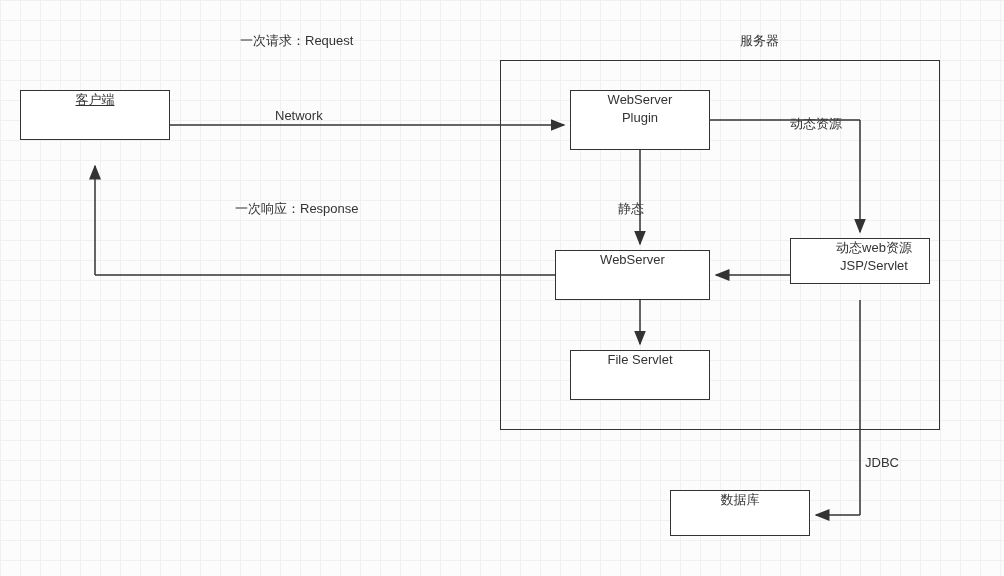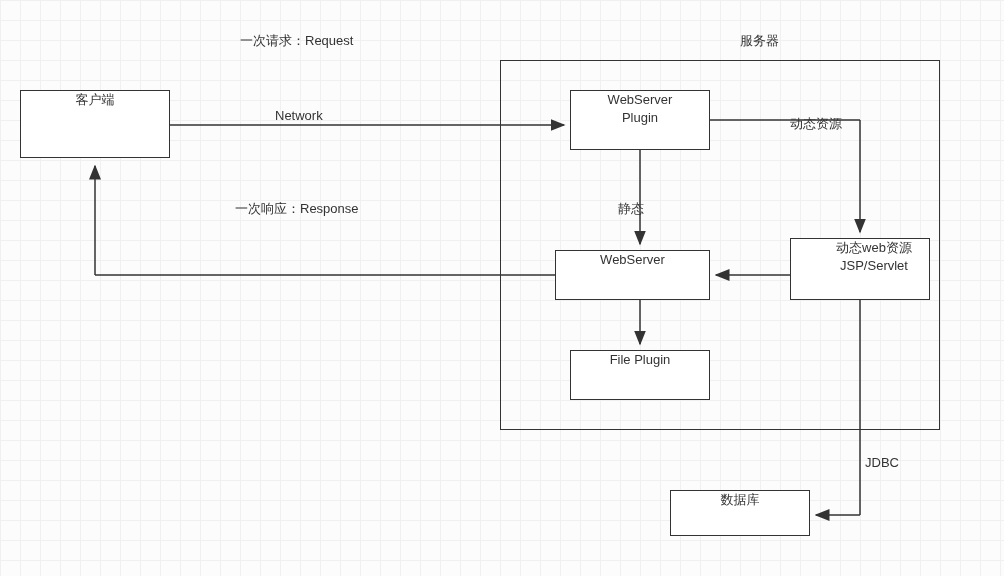--- a/index.html
+++ b/index.html
@@ -45,42 +45,42 @@
       pointer-events: none;
     }
     line {
       stroke: #333;
       stroke-width: 1.5;
     }
   </style>
 </head>
 <body>
 
-<div class="box" style="left:20px; top:90px; width:150px; height:68px;">
+<div class="box" style="left:20px; top:90px; width:150px; height:50px;text-decoration:underline;">
   <span>客户端</span>
 </div>
 
 <div class="container-box" style="left:500px; top:60px; width:440px; height:370px;"></div>
 
 <div class="label" style="left:740px; top:32px;">服务器</div>
 
 <div class="box" style="left:570px; top:90px; width:140px; height:60px; white-space: pre-line;">
   <span>WebServer
 Plugin</span>
 </div>
 
 <div class="box" style="left:555px; top:250px; width:155px; height:50px;">
   <span>WebServer</span>
 </div>
 
 <div class="box" style="left:570px; top:350px; width:140px; height:50px;">
-  <span>File Plugin</span>
+  <span>File Servlet</span>
 </div>
 
-<div class="box" style="left:790px; top:238px; width:140px; height:62px; white-space: pre-line; padding-left: 28px;">
+<div class="box" style="left:790px; top:238px; width:140px; height:46px; white-space: pre-line; padding-left: 28px;">
   <span>动态web资源
 JSP/Servlet</span>
 </div>
 
 <div class="box" style="left:670px; top:490px; width:140px; height:46px;">
   <span>数据库</span>
 </div>
 
 <div class="label" style="left:240px; top:32px;">一次请求：Request</div>
 <div class="label" style="left:275px; top:108px;">Network</div>

